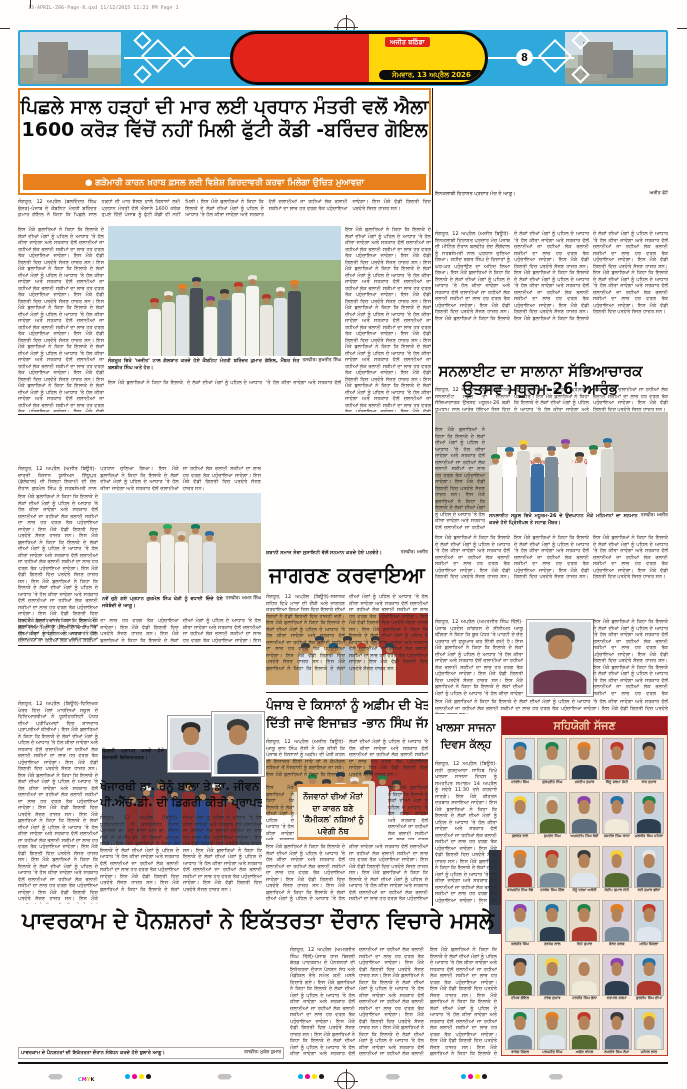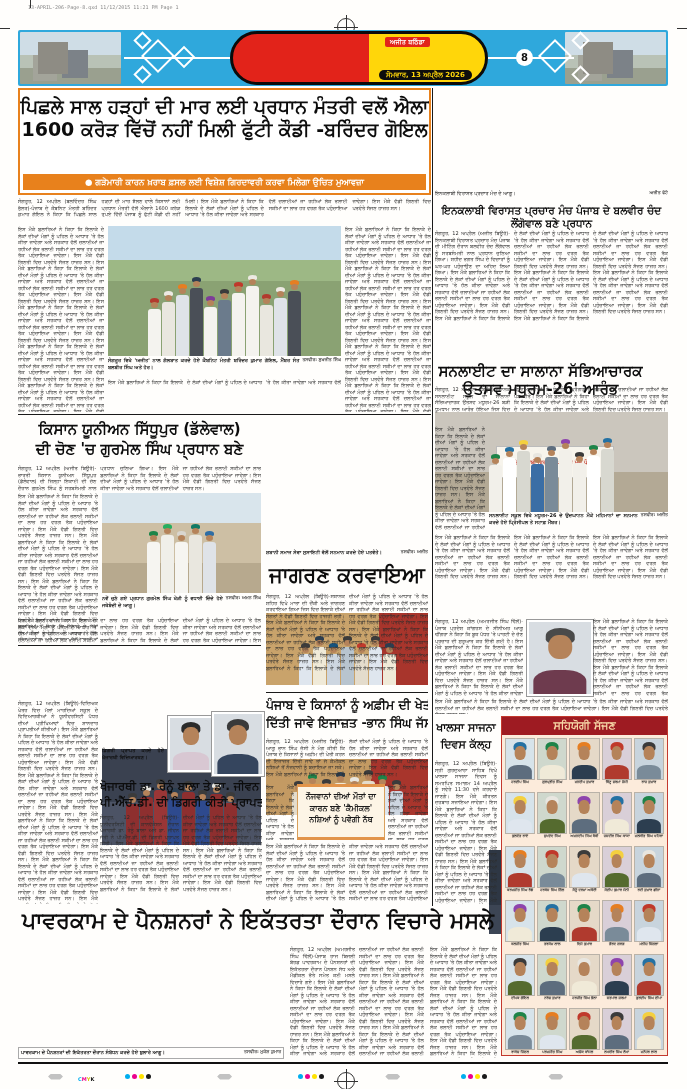--- a/index.html
+++ b/index.html
@@ -23,21 +23,21 @@
   .mh-photo:before{content:"";position:absolute;left:18%;top:20%;width:30%;height:60%;background:#8e8c84;box-shadow:22px 6px 0 -2px #7c8288,-8px 10px 0 -3px #a3a49a;}
   .mh-line{position:absolute;top:27px;height:2px;background:#fff;}
   .diamond{position:absolute;border:2px solid #fff;transform:rotate(45deg);}
   #oval{position:absolute;left:212px;top:1px;width:258px;height:54px;border-radius:28px;border:3px solid #0b0b0b;
     background:linear-gradient(90deg,#e2231a 0 54%,#ffd60a 54% 100%);box-sizing:border-box;overflow:hidden;}
   #mh-city{position:absolute;left:6px;top:10px;width:128px;text-align:center;font-size:24px;font-weight:700;color:#fff;
     text-shadow:-1.5px 0 #000,1.5px 0 #000,0 -1.5px #000,0 1.5px #000,1px 1px #000;}
   #mh-tag{position:absolute;left:152px;top:3px;background:#e2231a;color:#fff;font-size:6.5px;font-weight:700;padding:1px 5px;border-radius:2px;}
   #mh-brand{position:absolute;left:140px;top:12px;width:108px;text-align:center;font-size:25px;font-weight:700;color:#e2231a;
     text-shadow:-1.5px 0 #000,1.5px 0 #000,0 -1.5px #000,0 1.5px #000,1px 1px #000;}
-  #mh-date{position:absolute;left:146px;bottom:2px;background:#0d0d0d;color:#ffd60a;font-size:7px;font-weight:700;padding:1px 7px;border-radius:6px;white-space:nowrap;text-align:right;}
+  #mh-date{position:absolute;left:146px;bottom:2px;background:#0d0d0d;color:#ffd60a;font-size:7px;font-weight:700;padding:1px 13px;border-radius:6px;white-space:nowrap;text-align:right;}
   #page-circle{position:absolute;left:498px;top:19px;width:17px;height:17px;background:#fff;border-radius:50%;
     text-align:center;font-size:10px;font-weight:700;color:#111;line-height:17px;}
   
   #lead-box{border:2.5px solid #e8811c;background:#fff;box-sizing:border-box;}
   #lead-sub{position:absolute;left:3px;right:3px;bottom:3px;height:16px;background:#e8811c;color:#fff;
     font-size:8.5px;font-weight:700;text-align:center;line-height:16px;white-space:nowrap;overflow:hidden;}
   
   .photo{position:relative;overflow:hidden;background:#b9c7ce;}
   .ph-strip{background:#2a8fd0;color:#fff;font-size:8.5px;font-weight:700;text-align:center;line-height:15px;white-space:nowrap;overflow:hidden;}
   .crowd{position:absolute;left:0;right:0;bottom:0;display:flex;align-items:flex-end;justify-content:center;overflow:hidden;}
@@ -175,24 +175,20 @@
     <div class="cap" style="margin-top:1px;height:20px;">
       <span class="credit">ਤਸਵੀਰ: ਸੁਖਜੀਤ ਸਿੰਘ</span>
       <span>ਸੰਗਰੂਰ ਵਿਖੇ 'ਅਜੀਤ' ਨਾਲ ਗੱਲਬਾਤ ਕਰਦੇ ਹੋਏ ਕੈਬਨਿਟ ਮੰਤਰੀ ਬਰਿੰਦਰ ਕੁਮਾਰ ਗੋਇਲ, ਮੈਂਬਰ ਸੰਤ ਬਲਬੀਰ ਸਿੰਘ ਅਤੇ ਹੋਰ।</span>
     </div>
     <div class="body-sm cols3" style="height:12px;margin-top:2px;"> ਇਸ ਮੌਕੇ ਬੁਲਾਰਿਆਂ ਨੇ ਕਿਹਾ ਕਿ ਇਲਾਕੇ ਦੇ ਲੋਕਾਂ ਦੀਆਂ ਮੰਗਾਂ ਨੂੰ ਪਹਿਲ ਦੇ ਆਧਾਰ 'ਤੇ ਹੱਲ ਕੀਤਾ ਜਾਵੇਗਾ ਅਤੇ ਸਰਕਾਰ ਵੱਲੋਂ ਚਲਾਈਆਂ ਜਾ ਰਹੀਆਂ ਲੋਕ ਭਲਾਈ ਸਕੀਮਾਂ ਦਾ ਲਾਭ ਹਰ ਵਰਗ ਤੱਕ ਪਹੁੰਚਾਇਆ ਜਾਵੇਗਾ। ਇਸ ਮੌਕੇ ਵੱਡੀ ਗਿਣਤੀ ਵਿਚ ਪਤਵੰਤੇ ਸੱਜਣ ਹਾਜ਼ਰ ਸਨ।</div>
   </div>
 
   <div class="abs rule-h" style="left:18px;top:414px;width:413px;"></div>
   <div class="abs rule-v" style="left:432px;top:88px;height:818px;"></div>
 
-  <div class="abs hl" style="left:18px;top:419px;width:243px;font-size:15px;line-height:1.35;">
-    <div class="ln">ਕਿਸਾਨ ਯੂਨੀਅਨ ਸਿੱਧੂਪੁਰ (ਡੱਲੇਵਾਲ)</div>
-    <div class="ln">ਦੀ ਚੋਣ 'ਚ ਗੁਰਮੇਲ ਸਿੰਘ ਪ੍ਰਧਾਨ ਬਣੇ</div>
-  </div>
   <div class="abs body-sm cols3" style="left:18px;top:465px;width:243px;height:26px;">ਸੰਗਰੂਰ, 12 ਅਪ੍ਰੈਲ (ਅਜੀਤ ਬਿਊਰੋ)-ਭਾਰਤੀ ਕਿਸਾਨ ਯੂਨੀਅਨ ਸਿੱਧੂਪੁਰ (ਡੱਲੇਵਾਲ) ਦੀ ਜ਼ਿਲ੍ਹਾ ਇਕਾਈ ਦੀ ਚੋਣ ਦੌਰਾਨ ਗੁਰਮੇਲ ਸਿੰਘ ਨੂੰ ਸਰਬਸੰਮਤੀ ਨਾਲ ਪ੍ਰਧਾਨ ਚੁਣਿਆ ਗਿਆ। ਇਸ ਮੌਕੇ ਬੁਲਾਰਿਆਂ ਨੇ ਕਿਹਾ ਕਿ ਇਲਾਕੇ ਦੇ ਲੋਕਾਂ ਦੀਆਂ ਮੰਗਾਂ ਨੂੰ ਪਹਿਲ ਦੇ ਆਧਾਰ 'ਤੇ ਹੱਲ ਕੀਤਾ ਜਾਵੇਗਾ ਅਤੇ ਸਰਕਾਰ ਵੱਲੋਂ ਚਲਾਈਆਂ ਜਾ ਰਹੀਆਂ ਲੋਕ ਭਲਾਈ ਸਕੀਮਾਂ ਦਾ ਲਾਭ ਹਰ ਵਰਗ ਤੱਕ ਪਹੁੰਚਾਇਆ ਜਾਵੇਗਾ। ਇਸ ਮੌਕੇ ਵੱਡੀ ਗਿਣਤੀ ਵਿਚ ਪਤਵੰਤੇ ਸੱਜਣ ਹਾਜ਼ਰ ਸਨ।</div>
   <div class="abs body-sm" style="left:18px;top:493px;width:80px;height:146px;"> ਇਸ ਮੌਕੇ ਬੁਲਾਰਿਆਂ ਨੇ ਕਿਹਾ ਕਿ ਇਲਾਕੇ ਦੇ ਲੋਕਾਂ ਦੀਆਂ ਮੰਗਾਂ ਨੂੰ ਪਹਿਲ ਦੇ ਆਧਾਰ 'ਤੇ ਹੱਲ ਕੀਤਾ ਜਾਵੇਗਾ ਅਤੇ ਸਰਕਾਰ ਵੱਲੋਂ ਚਲਾਈਆਂ ਜਾ ਰਹੀਆਂ ਲੋਕ ਭਲਾਈ ਸਕੀਮਾਂ ਦਾ ਲਾਭ ਹਰ ਵਰਗ ਤੱਕ ਪਹੁੰਚਾਇਆ ਜਾਵੇਗਾ। ਇਸ ਮੌਕੇ ਵੱਡੀ ਗਿਣਤੀ ਵਿਚ ਪਤਵੰਤੇ ਸੱਜਣ ਹਾਜ਼ਰ ਸਨ। ਇਸ ਮੌਕੇ ਬੁਲਾਰਿਆਂ ਨੇ ਕਿਹਾ ਕਿ ਇਲਾਕੇ ਦੇ ਲੋਕਾਂ ਦੀਆਂ ਮੰਗਾਂ ਨੂੰ ਪਹਿਲ ਦੇ ਆਧਾਰ 'ਤੇ ਹੱਲ ਕੀਤਾ ਜਾਵੇਗਾ ਅਤੇ ਸਰਕਾਰ ਵੱਲੋਂ ਚਲਾਈਆਂ ਜਾ ਰਹੀਆਂ ਲੋਕ ਭਲਾਈ ਸਕੀਮਾਂ ਦਾ ਲਾਭ ਹਰ ਵਰਗ ਤੱਕ ਪਹੁੰਚਾਇਆ ਜਾਵੇਗਾ। ਇਸ ਮੌਕੇ ਵੱਡੀ ਗਿਣਤੀ ਵਿਚ ਪਤਵੰਤੇ ਸੱਜਣ ਹਾਜ਼ਰ ਸਨ। ਇਸ ਮੌਕੇ ਬੁਲਾਰਿਆਂ ਨੇ ਕਿਹਾ ਕਿ ਇਲਾਕੇ ਦੇ ਲੋਕਾਂ ਦੀਆਂ ਮੰਗਾਂ ਨੂੰ ਪਹਿਲ ਦੇ ਆਧਾਰ 'ਤੇ ਹੱਲ ਕੀਤਾ ਜਾਵੇਗਾ ਅਤੇ ਸਰਕਾਰ ਵੱਲੋਂ ਚਲਾਈਆਂ ਜਾ ਰਹੀਆਂ ਲੋਕ ਭਲਾਈ ਸਕੀਮਾਂ ਦਾ ਲਾਭ ਹਰ ਵਰਗ ਤੱਕ ਪਹੁੰਚਾਇਆ ਜਾਵੇਗਾ। ਇਸ ਮੌਕੇ ਵੱਡੀ ਗਿਣਤੀ ਵਿਚ ਪਤਵੰਤੇ ਸੱਜਣ ਹਾਜ਼ਰ ਸਨ। ਇਸ ਮੌਕੇ ਬੁਲਾਰਿਆਂ ਨੇ ਕਿਹਾ ਕਿ ਇਲਾਕੇ ਦੇ ਲੋਕਾਂ ਦੀਆਂ ਮੰਗਾਂ ਨੂੰ ਪਹਿਲ ਦੇ ਆਧਾਰ 'ਤੇ ਹੱਲ ਕੀਤਾ ਜਾਵੇਗਾ ਅਤੇ ਸਰਕਾਰ ਵੱਲੋਂ ਚਲਾਈਆਂ ਜਾ ਰਹੀਆਂ ਲੋਕ ਭਲਾਈ ਸਕੀਮਾਂ ਦਾ ਲਾਭ ਹਰ ਵਰਗ ਤੱਕ ਪਹੁੰਚਾਇਆ ਜਾਵੇਗਾ। ਇਸ ਮੌਕੇ ਵੱਡੀ ਗਿਣਤੀ ਵਿਚ ਪਤਵੰਤੇ ਸੱਜਣ ਹਾਜ਼ਰ ਸਨ।</div>
   <div class="abs photo" style="left:102px;top:493px;width:159px;height:100px;background:linear-gradient(#d9e5ec 0 30%,#cdbfa4 30% 70%,#b7a98e 70% 100%);">
       <div class="crowd">
         <span class="pn" style="height: 62px;">
           <i class="tb" style="background: rgb(30, 132, 73);"></i>
           <i class="hd"></i>
           <i class="bd" style="background: rgb(246, 245, 241);"></i>
         </span>
         <span class="pn" style="height: 69px;">
@@ -381,21 +377,21 @@
   <div class="abs hl ln" style="left:266px;top:563px;width:162px;font-size:21px;">ਜਾਗਰਣ ਕਰਵਾਇਆ</div>
   <div class="abs body-sm cols2" style="left:266px;top:593px;width:162px;height:96px;">ਸੰਗਰੂਰ, 12 ਅਪ੍ਰੈਲ (ਬਿਊਰੋ)-ਸਥਾਨਕ ਸ਼ਹਿਰ ਵਿਖੇ ਮਾਤਾ ਦੀ ਚੌਂਕੀ ਅਤੇ ਜਾਗਰਣ ਕਰਵਾਇਆ ਗਿਆ ਜਿਸ ਵਿਚ ਇਲਾਕੇ ਦੀਆਂ ਸੰਗਤਾਂ ਨੇ ਵੱਡੀ ਗਿਣਤੀ ਵਿਚ ਹਾਜ਼ਰੀ ਭਰੀ। ਇਸ ਮੌਕੇ ਬੁਲਾਰਿਆਂ ਨੇ ਕਿਹਾ ਕਿ ਇਲਾਕੇ ਦੇ ਲੋਕਾਂ ਦੀਆਂ ਮੰਗਾਂ ਨੂੰ ਪਹਿਲ ਦੇ ਆਧਾਰ 'ਤੇ ਹੱਲ ਕੀਤਾ ਜਾਵੇਗਾ ਅਤੇ ਸਰਕਾਰ ਵੱਲੋਂ ਚਲਾਈਆਂ ਜਾ ਰਹੀਆਂ ਲੋਕ ਭਲਾਈ ਸਕੀਮਾਂ ਦਾ ਲਾਭ ਹਰ ਵਰਗ ਤੱਕ ਪਹੁੰਚਾਇਆ ਜਾਵੇਗਾ। ਇਸ ਮੌਕੇ ਵੱਡੀ ਗਿਣਤੀ ਵਿਚ ਪਤਵੰਤੇ ਸੱਜਣ ਹਾਜ਼ਰ ਸਨ। ਇਸ ਮੌਕੇ ਬੁਲਾਰਿਆਂ ਨੇ ਕਿਹਾ ਕਿ ਇਲਾਕੇ ਦੇ ਲੋਕਾਂ ਦੀਆਂ ਮੰਗਾਂ ਨੂੰ ਪਹਿਲ ਦੇ ਆਧਾਰ 'ਤੇ ਹੱਲ ਕੀਤਾ ਜਾਵੇਗਾ ਅਤੇ ਸਰਕਾਰ ਵੱਲੋਂ ਚਲਾਈਆਂ ਜਾ ਰਹੀਆਂ ਲੋਕ ਭਲਾਈ ਸਕੀਮਾਂ ਦਾ ਲਾਭ ਹਰ ਵਰਗ ਤੱਕ ਪਹੁੰਚਾਇਆ ਜਾਵੇਗਾ। ਇਸ ਮੌਕੇ ਵੱਡੀ ਗਿਣਤੀ ਵਿਚ ਪਤਵੰਤੇ ਸੱਜਣ ਹਾਜ਼ਰ ਸਨ। ਇਸ ਮੌਕੇ ਬੁਲਾਰਿਆਂ ਨੇ ਕਿਹਾ ਕਿ ਇਲਾਕੇ ਦੇ ਲੋਕਾਂ ਦੀਆਂ ਮੰਗਾਂ ਨੂੰ ਪਹਿਲ ਦੇ ਆਧਾਰ 'ਤੇ ਹੱਲ ਕੀਤਾ ਜਾਵੇਗਾ ਅਤੇ ਸਰਕਾਰ ਵੱਲੋਂ ਚਲਾਈਆਂ ਜਾ ਰਹੀਆਂ ਲੋਕ ਭਲਾਈ ਸਕੀਮਾਂ ਦਾ ਲਾਭ ਹਰ ਵਰਗ ਤੱਕ ਪਹੁੰਚਾਇਆ ਜਾਵੇਗਾ। ਇਸ ਮੌਕੇ ਵੱਡੀ ਗਿਣਤੀ ਵਿਚ ਪਤਵੰਤੇ ਸੱਜਣ ਹਾਜ਼ਰ ਸਨ।</div>
 
   <div class="abs rule-h" style="left:266px;top:692px;width:162px;"></div>
   <div class="abs hl" style="left:266px;top:696px;width:162px;font-size:12.5px;line-height:1.45;">
     <div class="ln">ਪੰਜਾਬ ਦੇ ਕਿਸਾਨਾਂ ਨੂੰ ਅਫ਼ੀਮ ਦੀ ਖੇਤੀ ਕਰਨ ਦੀ</div>
     <div class="ln">ਦਿੱਤੀ ਜਾਵੇ ਇਜਾਜ਼ਤ -ਭਾਨ ਸਿੰਘ ਜੱਸੀ</div>
   </div>
   <div class="abs body-sm cols2" style="left:266px;top:738px;width:162px;height:44px;">ਸੰਗਰੂਰ, 12 ਅਪ੍ਰੈਲ (ਅਜੀਤ ਬਿਊਰੋ)-ਆਗੂ ਭਾਨ ਸਿੰਘ ਜੱਸੀ ਨੇ ਮੰਗ ਕੀਤੀ ਕਿ ਪੰਜਾਬ ਦੇ ਕਿਸਾਨਾਂ ਨੂੰ ਅਫ਼ੀਮ ਦੀ ਖੇਤੀ ਕਰਨ ਦੀ ਇਜਾਜ਼ਤ ਦਿੱਤੀ ਜਾਵੇ ਤਾਂ ਜੋ ਕੈਮੀਕਲ ਨਸ਼ਿਆਂ ਤੋਂ ਨੌਜਵਾਨੀ ਨੂੰ ਬਚਾਇਆ ਜਾ ਸਕੇ। ਇਸ ਮੌਕੇ ਬੁਲਾਰਿਆਂ ਨੇ ਕਿਹਾ ਕਿ ਇਲਾਕੇ ਦੇ ਲੋਕਾਂ ਦੀਆਂ ਮੰਗਾਂ ਨੂੰ ਪਹਿਲ ਦੇ ਆਧਾਰ 'ਤੇ ਹੱਲ ਕੀਤਾ ਜਾਵੇਗਾ ਅਤੇ ਸਰਕਾਰ ਵੱਲੋਂ ਚਲਾਈਆਂ ਜਾ ਰਹੀਆਂ ਲੋਕ ਭਲਾਈ ਸਕੀਮਾਂ ਦਾ ਲਾਭ ਹਰ ਵਰਗ ਤੱਕ ਪਹੁੰਚਾਇਆ ਜਾਵੇਗਾ। ਇਸ ਮੌਕੇ ਵੱਡੀ ਗਿਣਤੀ ਵਿਚ ਪਤਵੰਤੇ ਸੱਜਣ ਹਾਜ਼ਰ ਸਨ।</div>
   <div class="abs body-sm" style="left:266px;top:784px;width:28px;height:56px;"> ਇਸ ਮੌਕੇ ਬੁਲਾਰਿਆਂ ਨੇ ਕਿਹਾ ਕਿ ਇਲਾਕੇ ਦੇ ਲੋਕਾਂ ਦੀਆਂ ਮੰਗਾਂ ਨੂੰ ਪਹਿਲ ਦੇ ਆਧਾਰ 'ਤੇ ਹੱਲ ਕੀਤਾ ਜਾਵੇਗਾ ਅਤੇ ਸਰਕਾਰ ਵੱਲੋਂ ਚਲਾਈਆਂ ਜਾ ਰਹੀਆਂ ਲੋਕ ਭਲਾਈ ਸਕੀਮਾਂ ਦਾ ਲਾਭ ਹਰ ਵਰਗ ਤੱਕ ਪਹੁੰਚਾਇਆ ਜਾਵੇਗਾ। ਇਸ ਮੌਕੇ ਵੱਡੀ ਗਿਣਤੀ ਵਿਚ ਪਤਵੰਤੇ ਸੱਜਣ ਹਾਜ਼ਰ ਸਨ।</div>
-  <div id="pullquote" class="abs" style="left:297px;top:784px;width:88px;height:56px;">ਨੌਜਵਾਨਾਂ ਦੀਆਂ ਮੌਤਾਂ ਦਾ ਕਾਰਨ ਬਣੇ 'ਕੈਮੀਕਲ' ਨਸ਼ਿਆਂ ਨੂੰ ਪਵੇਗੀ ਨੱਥ</div>
+  <div id="pullquote" class="abs" style="left:297px;top:784px;width:72px;height:56px;">ਨੌਜਵਾਨਾਂ ਦੀਆਂ ਮੌਤਾਂ ਦਾ ਕਾਰਨ ਬਣੇ 'ਕੈਮੀਕਲ' ਨਸ਼ਿਆਂ ਨੂੰ ਪਵੇਗੀ ਨੱਥ</div>
   <div class="abs body-sm" style="left:388px;top:784px;width:40px;height:56px;"> ਇਸ ਮੌਕੇ ਬੁਲਾਰਿਆਂ ਨੇ ਕਿਹਾ ਕਿ ਇਲਾਕੇ ਦੇ ਲੋਕਾਂ ਦੀਆਂ ਮੰਗਾਂ ਨੂੰ ਪਹਿਲ ਦੇ ਆਧਾਰ 'ਤੇ ਹੱਲ ਕੀਤਾ ਜਾਵੇਗਾ ਅਤੇ ਸਰਕਾਰ ਵੱਲੋਂ ਚਲਾਈਆਂ ਜਾ ਰਹੀਆਂ ਲੋਕ ਭਲਾਈ ਸਕੀਮਾਂ ਦਾ ਲਾਭ ਹਰ ਵਰਗ ਤੱਕ ਪਹੁੰਚਾਇਆ ਜਾਵੇਗਾ। ਇਸ ਮੌਕੇ ਵੱਡੀ ਗਿਣਤੀ ਵਿਚ ਪਤਵੰਤੇ ਸੱਜਣ ਹਾਜ਼ਰ ਸਨ।</div>
   <div class="abs body-sm cols2" style="left:266px;top:843px;width:162px;height:62px;"> ਇਸ ਮੌਕੇ ਬੁਲਾਰਿਆਂ ਨੇ ਕਿਹਾ ਕਿ ਇਲਾਕੇ ਦੇ ਲੋਕਾਂ ਦੀਆਂ ਮੰਗਾਂ ਨੂੰ ਪਹਿਲ ਦੇ ਆਧਾਰ 'ਤੇ ਹੱਲ ਕੀਤਾ ਜਾਵੇਗਾ ਅਤੇ ਸਰਕਾਰ ਵੱਲੋਂ ਚਲਾਈਆਂ ਜਾ ਰਹੀਆਂ ਲੋਕ ਭਲਾਈ ਸਕੀਮਾਂ ਦਾ ਲਾਭ ਹਰ ਵਰਗ ਤੱਕ ਪਹੁੰਚਾਇਆ ਜਾਵੇਗਾ। ਇਸ ਮੌਕੇ ਵੱਡੀ ਗਿਣਤੀ ਵਿਚ ਪਤਵੰਤੇ ਸੱਜਣ ਹਾਜ਼ਰ ਸਨ। ਇਸ ਮੌਕੇ ਬੁਲਾਰਿਆਂ ਨੇ ਕਿਹਾ ਕਿ ਇਲਾਕੇ ਦੇ ਲੋਕਾਂ ਦੀਆਂ ਮੰਗਾਂ ਨੂੰ ਪਹਿਲ ਦੇ ਆਧਾਰ 'ਤੇ ਹੱਲ ਕੀਤਾ ਜਾਵੇਗਾ ਅਤੇ ਸਰਕਾਰ ਵੱਲੋਂ ਚਲਾਈਆਂ ਜਾ ਰਹੀਆਂ ਲੋਕ ਭਲਾਈ ਸਕੀਮਾਂ ਦਾ ਲਾਭ ਹਰ ਵਰਗ ਤੱਕ ਪਹੁੰਚਾਇਆ ਜਾਵੇਗਾ। ਇਸ ਮੌਕੇ ਵੱਡੀ ਗਿਣਤੀ ਵਿਚ ਪਤਵੰਤੇ ਸੱਜਣ ਹਾਜ਼ਰ ਸਨ। ਇਸ ਮੌਕੇ ਬੁਲਾਰਿਆਂ ਨੇ ਕਿਹਾ ਕਿ ਇਲਾਕੇ ਦੇ ਲੋਕਾਂ ਦੀਆਂ ਮੰਗਾਂ ਨੂੰ ਪਹਿਲ ਦੇ ਆਧਾਰ 'ਤੇ ਹੱਲ ਕੀਤਾ ਜਾਵੇਗਾ ਅਤੇ ਸਰਕਾਰ ਵੱਲੋਂ ਚਲਾਈਆਂ ਜਾ ਰਹੀਆਂ ਲੋਕ ਭਲਾਈ ਸਕੀਮਾਂ ਦਾ ਲਾਭ ਹਰ ਵਰਗ ਤੱਕ ਪਹੁੰਚਾਇਆ ਜਾਵੇਗਾ। ਇਸ ਮੌਕੇ ਵੱਡੀ ਗਿਣਤੀ ਵਿਚ ਪਤਵੰਤੇ ਸੱਜਣ ਹਾਜ਼ਰ ਸਨ।</div>
 
   <div class="abs photo" style="left:435px;top:88px;width:233px;height:100px;background:linear-gradient(#cbc6bd 0 60%,#b3a995 60% 100%);">
     <div class="banner-cloth" style="left:26%;top:34%;width:50%;height:30%;">
       <span style="font-size:5.5px;font-weight:700;color:#c0392b;text-align:center;">ਇਨਕਲਾਬੀ ਵਿਰਾਸਤ ਪ੍ਰਚਾਰ ਮੰਚ ਪੰਜਾਬ</span>
     </div>
   <div class="crowd">
         <span class="pn" style="height: 58px;">
           <i class="tb" style="background: rgb(30, 132, 73);"></i>
@@ -441,21 +437,20 @@
           <i class="tb" style="background: rgb(36, 113, 163);"></i>
           <i class="hd"></i>
           <i class="bd" style="background: rgb(216, 216, 208);"></i>
         </span>
       </div>
     </div>
   <div class="abs cap" style="left:435px;top:190px;width:233px;height:11px;font-weight:400;">
     <span class="credit">ਅਜੀਤ ਫੋਟੋ</span>
     <span>ਇਨਕਲਾਬੀ ਵਿਰਾਸਤ ਪ੍ਰਚਾਰ ਮੰਚ ਦੇ ਆਗੂ।</span>
   </div>
-  <div class="abs hl ln" style="left:435px;top:204px;width:233px;font-size:10.5px;">ਇਨਕਲਾਬੀ ਵਿਰਾਸਤ ਪ੍ਰਚਾਰ ਮੰਚ ਪੰਜਾਬ ਦੇ ਬਲਵੀਰ ਚੰਦ ਲੌਂਗੋਵਾਲ ਬਣੇ ਪ੍ਰਧਾਨ</div>
   <div class="abs body-sm cols3" style="left:435px;top:230px;width:233px;height:128px;">ਸੰਗਰੂਰ, 12 ਅਪ੍ਰੈਲ (ਅਜੀਤ ਬਿਊਰੋ)-ਇਨਕਲਾਬੀ ਵਿਰਾਸਤ ਪ੍ਰਚਾਰ ਮੰਚ ਪੰਜਾਬ ਦੀ ਮੀਟਿੰਗ ਦੌਰਾਨ ਬਲਵੀਰ ਚੰਦ ਲੌਂਗੋਵਾਲ ਨੂੰ ਸਰਬਸੰਮਤੀ ਨਾਲ ਪ੍ਰਧਾਨ ਚੁਣਿਆ ਗਿਆ। ਸ਼ਹੀਦ ਭਗਤ ਸਿੰਘ ਦੇ ਵਿਚਾਰਾਂ ਨੂੰ ਘਰ-ਘਰ ਪਹੁੰਚਾਉਣ ਦਾ ਅਹਿਦ ਲਿਆ ਗਿਆ। ਇਸ ਮੌਕੇ ਬੁਲਾਰਿਆਂ ਨੇ ਕਿਹਾ ਕਿ ਇਲਾਕੇ ਦੇ ਲੋਕਾਂ ਦੀਆਂ ਮੰਗਾਂ ਨੂੰ ਪਹਿਲ ਦੇ ਆਧਾਰ 'ਤੇ ਹੱਲ ਕੀਤਾ ਜਾਵੇਗਾ ਅਤੇ ਸਰਕਾਰ ਵੱਲੋਂ ਚਲਾਈਆਂ ਜਾ ਰਹੀਆਂ ਲੋਕ ਭਲਾਈ ਸਕੀਮਾਂ ਦਾ ਲਾਭ ਹਰ ਵਰਗ ਤੱਕ ਪਹੁੰਚਾਇਆ ਜਾਵੇਗਾ। ਇਸ ਮੌਕੇ ਵੱਡੀ ਗਿਣਤੀ ਵਿਚ ਪਤਵੰਤੇ ਸੱਜਣ ਹਾਜ਼ਰ ਸਨ। ਇਸ ਮੌਕੇ ਬੁਲਾਰਿਆਂ ਨੇ ਕਿਹਾ ਕਿ ਇਲਾਕੇ ਦੇ ਲੋਕਾਂ ਦੀਆਂ ਮੰਗਾਂ ਨੂੰ ਪਹਿਲ ਦੇ ਆਧਾਰ 'ਤੇ ਹੱਲ ਕੀਤਾ ਜਾਵੇਗਾ ਅਤੇ ਸਰਕਾਰ ਵੱਲੋਂ ਚਲਾਈਆਂ ਜਾ ਰਹੀਆਂ ਲੋਕ ਭਲਾਈ ਸਕੀਮਾਂ ਦਾ ਲਾਭ ਹਰ ਵਰਗ ਤੱਕ ਪਹੁੰਚਾਇਆ ਜਾਵੇਗਾ। ਇਸ ਮੌਕੇ ਵੱਡੀ ਗਿਣਤੀ ਵਿਚ ਪਤਵੰਤੇ ਸੱਜਣ ਹਾਜ਼ਰ ਸਨ। ਇਸ ਮੌਕੇ ਬੁਲਾਰਿਆਂ ਨੇ ਕਿਹਾ ਕਿ ਇਲਾਕੇ ਦੇ ਲੋਕਾਂ ਦੀਆਂ ਮੰਗਾਂ ਨੂੰ ਪਹਿਲ ਦੇ ਆਧਾਰ 'ਤੇ ਹੱਲ ਕੀਤਾ ਜਾਵੇਗਾ ਅਤੇ ਸਰਕਾਰ ਵੱਲੋਂ ਚਲਾਈਆਂ ਜਾ ਰਹੀਆਂ ਲੋਕ ਭਲਾਈ ਸਕੀਮਾਂ ਦਾ ਲਾਭ ਹਰ ਵਰਗ ਤੱਕ ਪਹੁੰਚਾਇਆ ਜਾਵੇਗਾ। ਇਸ ਮੌਕੇ ਵੱਡੀ ਗਿਣਤੀ ਵਿਚ ਪਤਵੰਤੇ ਸੱਜਣ ਹਾਜ਼ਰ ਸਨ। ਇਸ ਮੌਕੇ ਬੁਲਾਰਿਆਂ ਨੇ ਕਿਹਾ ਕਿ ਇਲਾਕੇ ਦੇ ਲੋਕਾਂ ਦੀਆਂ ਮੰਗਾਂ ਨੂੰ ਪਹਿਲ ਦੇ ਆਧਾਰ 'ਤੇ ਹੱਲ ਕੀਤਾ ਜਾਵੇਗਾ ਅਤੇ ਸਰਕਾਰ ਵੱਲੋਂ ਚਲਾਈਆਂ ਜਾ ਰਹੀਆਂ ਲੋਕ ਭਲਾਈ ਸਕੀਮਾਂ ਦਾ ਲਾਭ ਹਰ ਵਰਗ ਤੱਕ ਪਹੁੰਚਾਇਆ ਜਾਵੇਗਾ। ਇਸ ਮੌਕੇ ਵੱਡੀ ਗਿਣਤੀ ਵਿਚ ਪਤਵੰਤੇ ਸੱਜਣ ਹਾਜ਼ਰ ਸਨ। ਇਸ ਮੌਕੇ ਬੁਲਾਰਿਆਂ ਨੇ ਕਿਹਾ ਕਿ ਇਲਾਕੇ ਦੇ ਲੋਕਾਂ ਦੀਆਂ ਮੰਗਾਂ ਨੂੰ ਪਹਿਲ ਦੇ ਆਧਾਰ 'ਤੇ ਹੱਲ ਕੀਤਾ ਜਾਵੇਗਾ ਅਤੇ ਸਰਕਾਰ ਵੱਲੋਂ ਚਲਾਈਆਂ ਜਾ ਰਹੀਆਂ ਲੋਕ ਭਲਾਈ ਸਕੀਮਾਂ ਦਾ ਲਾਭ ਹਰ ਵਰਗ ਤੱਕ ਪਹੁੰਚਾਇਆ ਜਾਵੇਗਾ। ਇਸ ਮੌਕੇ ਵੱਡੀ ਗਿਣਤੀ ਵਿਚ ਪਤਵੰਤੇ ਸੱਜਣ ਹਾਜ਼ਰ ਸਨ।</div>
 
   <div class="abs hl ln" style="left:424px;top:362px;width:233px;font-size:15px;">ਸਨਲਾਈਟ ਦਾ ਸਾਲਾਨਾ ਸੱਭਿਆਚਾਰਕ ਉਤਸਵ ਮਧੂਰਮ-26' ਆਰੰਭ</div>
   <div class="abs body-sm cols3" style="left:435px;top:386px;width:233px;height:38px;">ਸੰਗਰੂਰ, 12 ਅਪ੍ਰੈਲ (ਬਿਊਰੋ)-ਸਥਾਨਕ ਸਨਲਾਈਟ ਸਕੂਲ ਦਾ ਸਾਲਾਨਾ ਸੱਭਿਆਚਾਰਕ ਉਤਸਵ ਮਧੂਰਮ-26 ਬੜੀ ਧੂਮਧਾਮ ਨਾਲ ਆਰੰਭ ਹੋਇਆ ਜਿਸ ਵਿਚ ਵਿਦਿਆਰਥੀਆਂ ਨੇ ਰੰਗਾਰੰਗ ਪ੍ਰੋਗਰਾਮ ਪੇਸ਼ ਕੀਤੇ। ਇਸ ਮੌਕੇ ਬੁਲਾਰਿਆਂ ਨੇ ਕਿਹਾ ਕਿ ਇਲਾਕੇ ਦੇ ਲੋਕਾਂ ਦੀਆਂ ਮੰਗਾਂ ਨੂੰ ਪਹਿਲ ਦੇ ਆਧਾਰ 'ਤੇ ਹੱਲ ਕੀਤਾ ਜਾਵੇਗਾ ਅਤੇ ਸਰਕਾਰ ਵੱਲੋਂ ਚਲਾਈਆਂ ਜਾ ਰਹੀਆਂ ਲੋਕ ਭਲਾਈ ਸਕੀਮਾਂ ਦਾ ਲਾਭ ਹਰ ਵਰਗ ਤੱਕ ਪਹੁੰਚਾਇਆ ਜਾਵੇਗਾ। ਇਸ ਮੌਕੇ ਵੱਡੀ ਗਿਣਤੀ ਵਿਚ ਪਤਵੰਤੇ ਸੱਜਣ ਹਾਜ਼ਰ ਸਨ।</div>
   <div class="abs body-sm" style="left:435px;top:426px;width:50px;height:104px;"> ਇਸ ਮੌਕੇ ਬੁਲਾਰਿਆਂ ਨੇ ਕਿਹਾ ਕਿ ਇਲਾਕੇ ਦੇ ਲੋਕਾਂ ਦੀਆਂ ਮੰਗਾਂ ਨੂੰ ਪਹਿਲ ਦੇ ਆਧਾਰ 'ਤੇ ਹੱਲ ਕੀਤਾ ਜਾਵੇਗਾ ਅਤੇ ਸਰਕਾਰ ਵੱਲੋਂ ਚਲਾਈਆਂ ਜਾ ਰਹੀਆਂ ਲੋਕ ਭਲਾਈ ਸਕੀਮਾਂ ਦਾ ਲਾਭ ਹਰ ਵਰਗ ਤੱਕ ਪਹੁੰਚਾਇਆ ਜਾਵੇਗਾ। ਇਸ ਮੌਕੇ ਵੱਡੀ ਗਿਣਤੀ ਵਿਚ ਪਤਵੰਤੇ ਸੱਜਣ ਹਾਜ਼ਰ ਸਨ। ਇਸ ਮੌਕੇ ਬੁਲਾਰਿਆਂ ਨੇ ਕਿਹਾ ਕਿ ਇਲਾਕੇ ਦੇ ਲੋਕਾਂ ਦੀਆਂ ਮੰਗਾਂ ਨੂੰ ਪਹਿਲ ਦੇ ਆਧਾਰ 'ਤੇ ਹੱਲ ਕੀਤਾ ਜਾਵੇਗਾ ਅਤੇ ਸਰਕਾਰ ਵੱਲੋਂ ਚਲਾਈਆਂ ਜਾ ਰਹੀਆਂ ਲੋਕ ਭਲਾਈ ਸਕੀਮਾਂ ਦਾ ਲਾਭ ਹਰ ਵਰਗ ਤੱਕ ਪਹੁੰਚਾਇਆ ਜਾਵੇਗਾ। ਇਸ ਮੌਕੇ ਵੱਡੀ ਗਿਣਤੀ ਵਿਚ ਪਤਵੰਤੇ ਸੱਜਣ ਹਾਜ਼ਰ ਸਨ। ਇਸ ਮੌਕੇ ਬੁਲਾਰਿਆਂ ਨੇ ਕਿਹਾ ਕਿ ਇਲਾਕੇ ਦੇ ਲੋਕਾਂ ਦੀਆਂ ਮੰਗਾਂ ਨੂੰ ਪਹਿਲ ਦੇ ਆਧਾਰ 'ਤੇ ਹੱਲ ਕੀਤਾ ਜਾਵੇਗਾ ਅਤੇ ਸਰਕਾਰ ਵੱਲੋਂ ਚਲਾਈਆਂ ਜਾ ਰਹੀਆਂ ਲੋਕ ਭਲਾਈ ਸਕੀਮਾਂ ਦਾ ਲਾਭ ਹਰ ਵਰਗ ਤੱਕ ਪਹੁੰਚਾਇਆ ਜਾਵੇਗਾ। ਇਸ ਮੌਕੇ ਵੱਡੀ ਗਿਣਤੀ ਵਿਚ ਪਤਵੰਤੇ ਸੱਜਣ ਹਾਜ਼ਰ ਸਨ।</div>
   <div class="abs photo" style="left:489px;top:426px;width:179px;height:84px;background:linear-gradient(#2e3744 0 65%,#3c4554 65% 100%);">
       <div class="crowd">
         <span class="pn" style="height: 48px;">
           <i class="tb" style="background: rgb(59, 59, 59);"></i>
           <i class="hd"></i>

